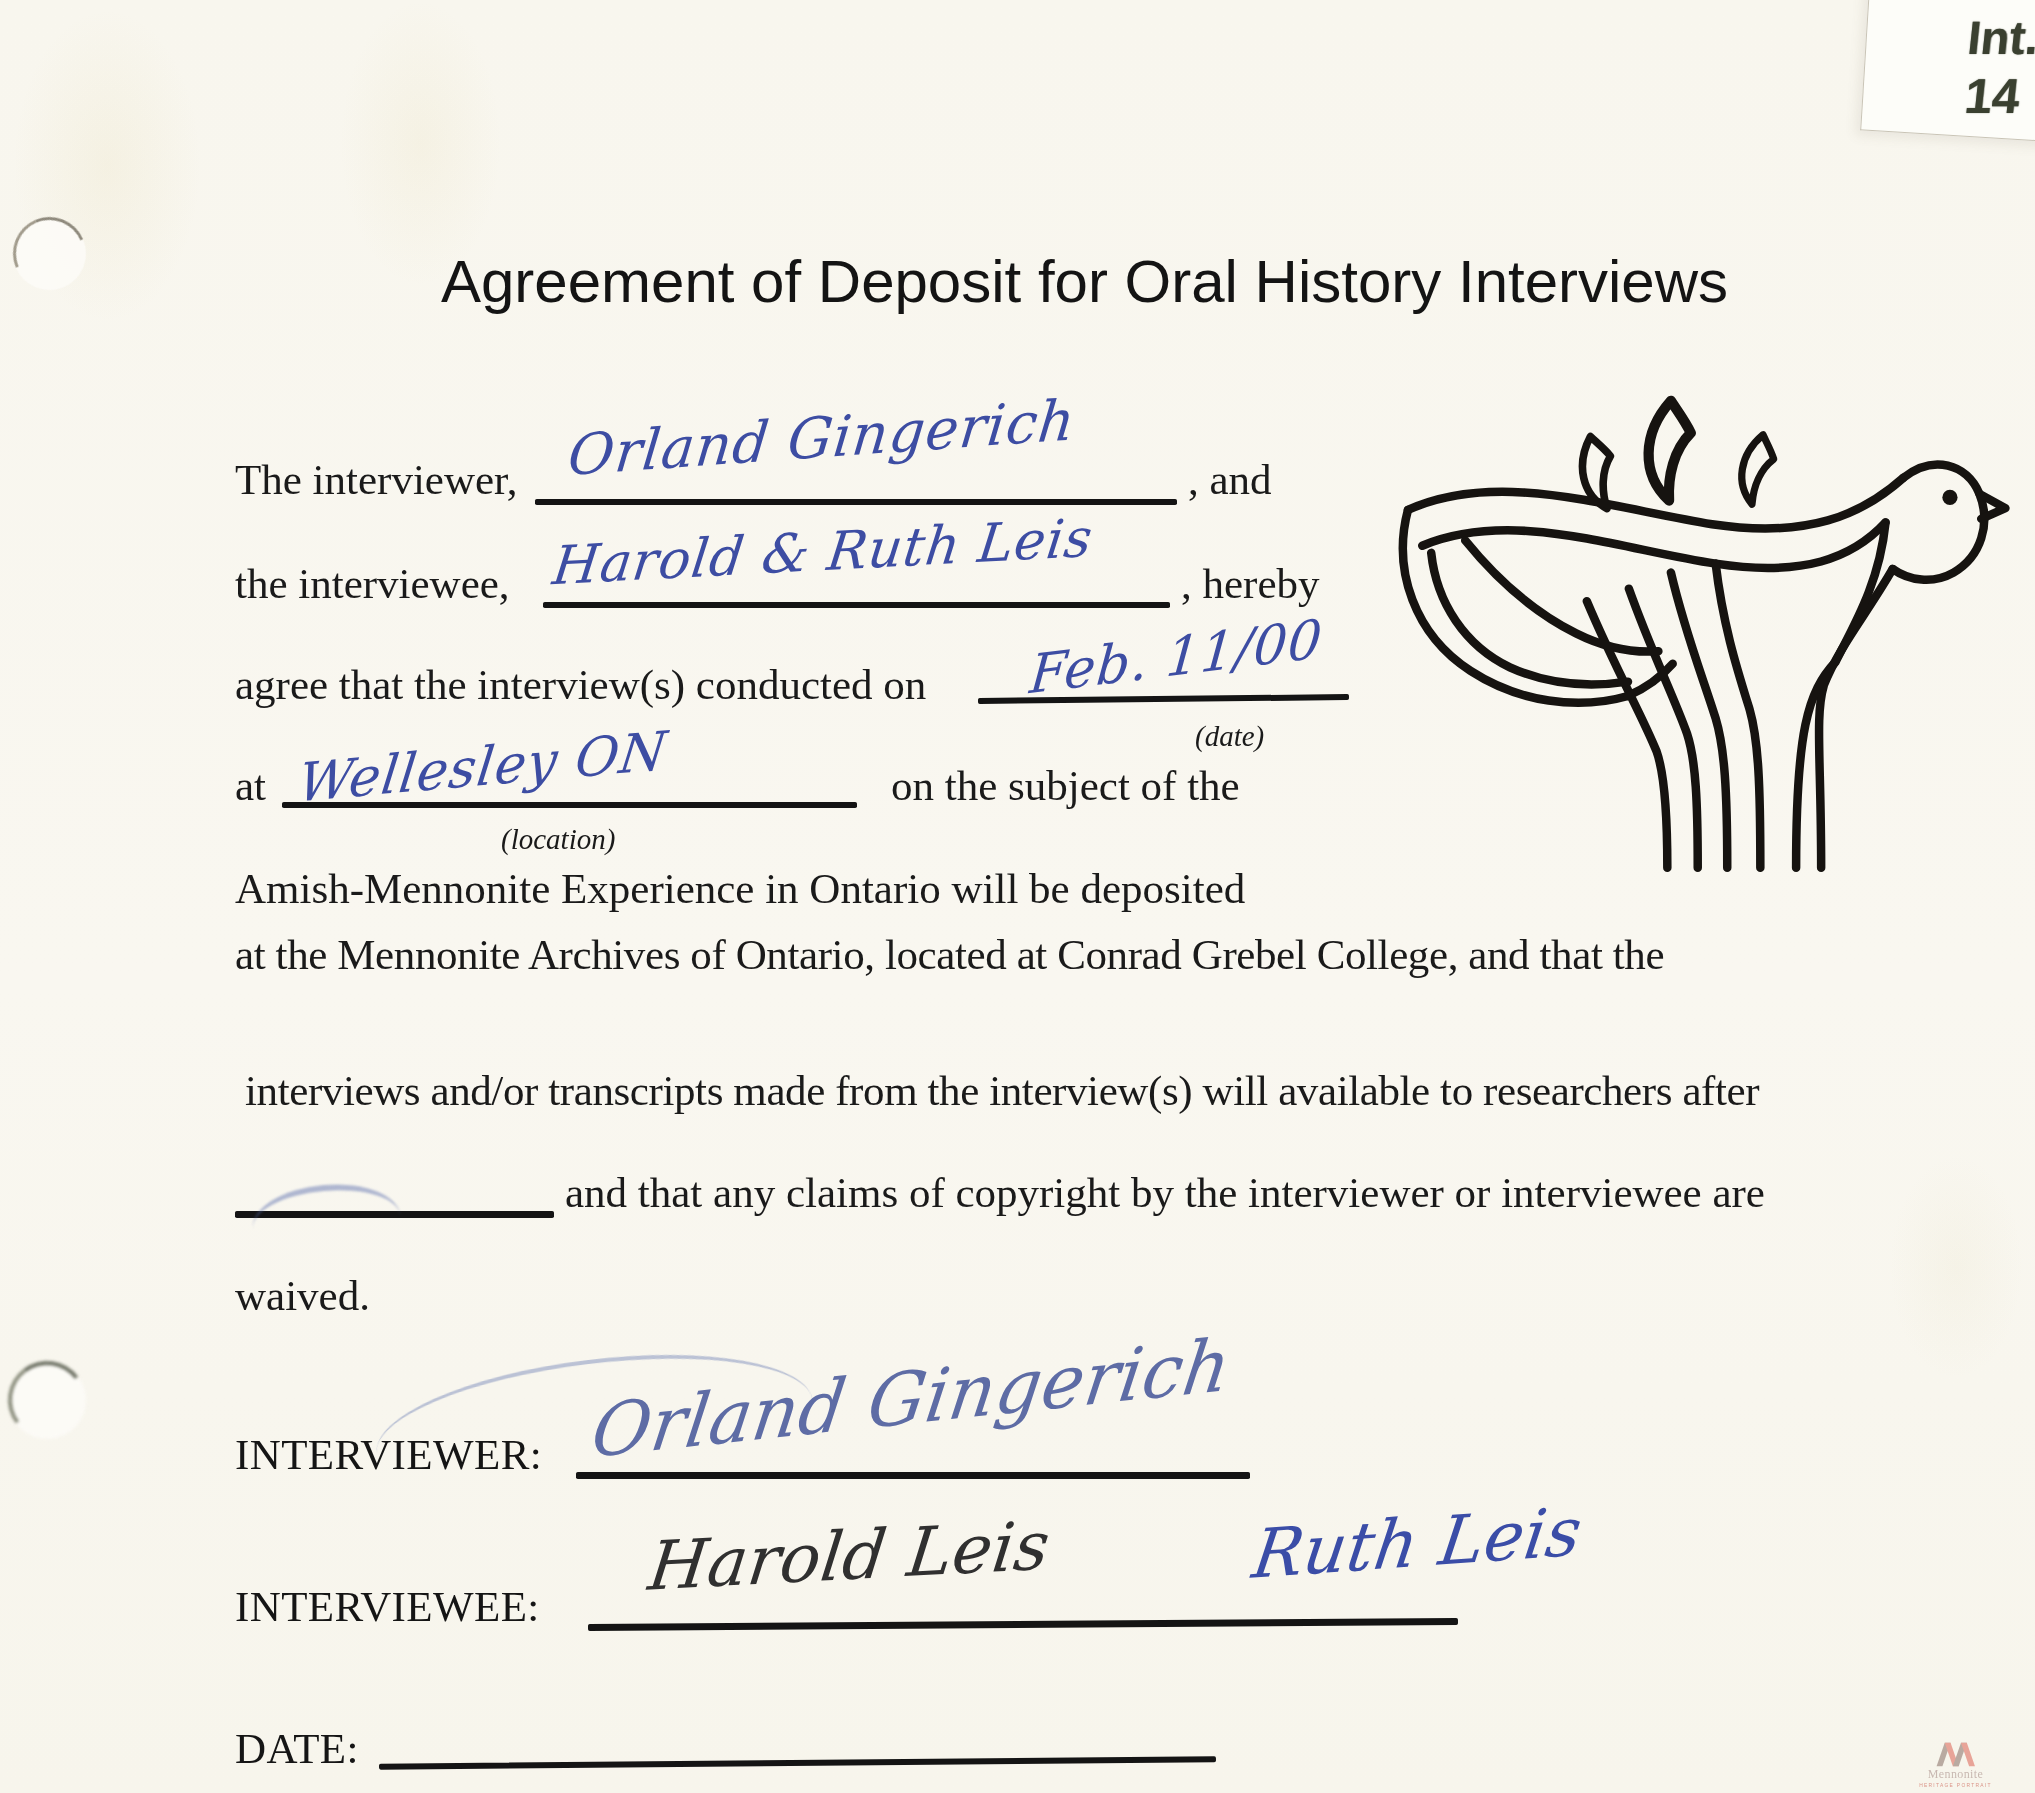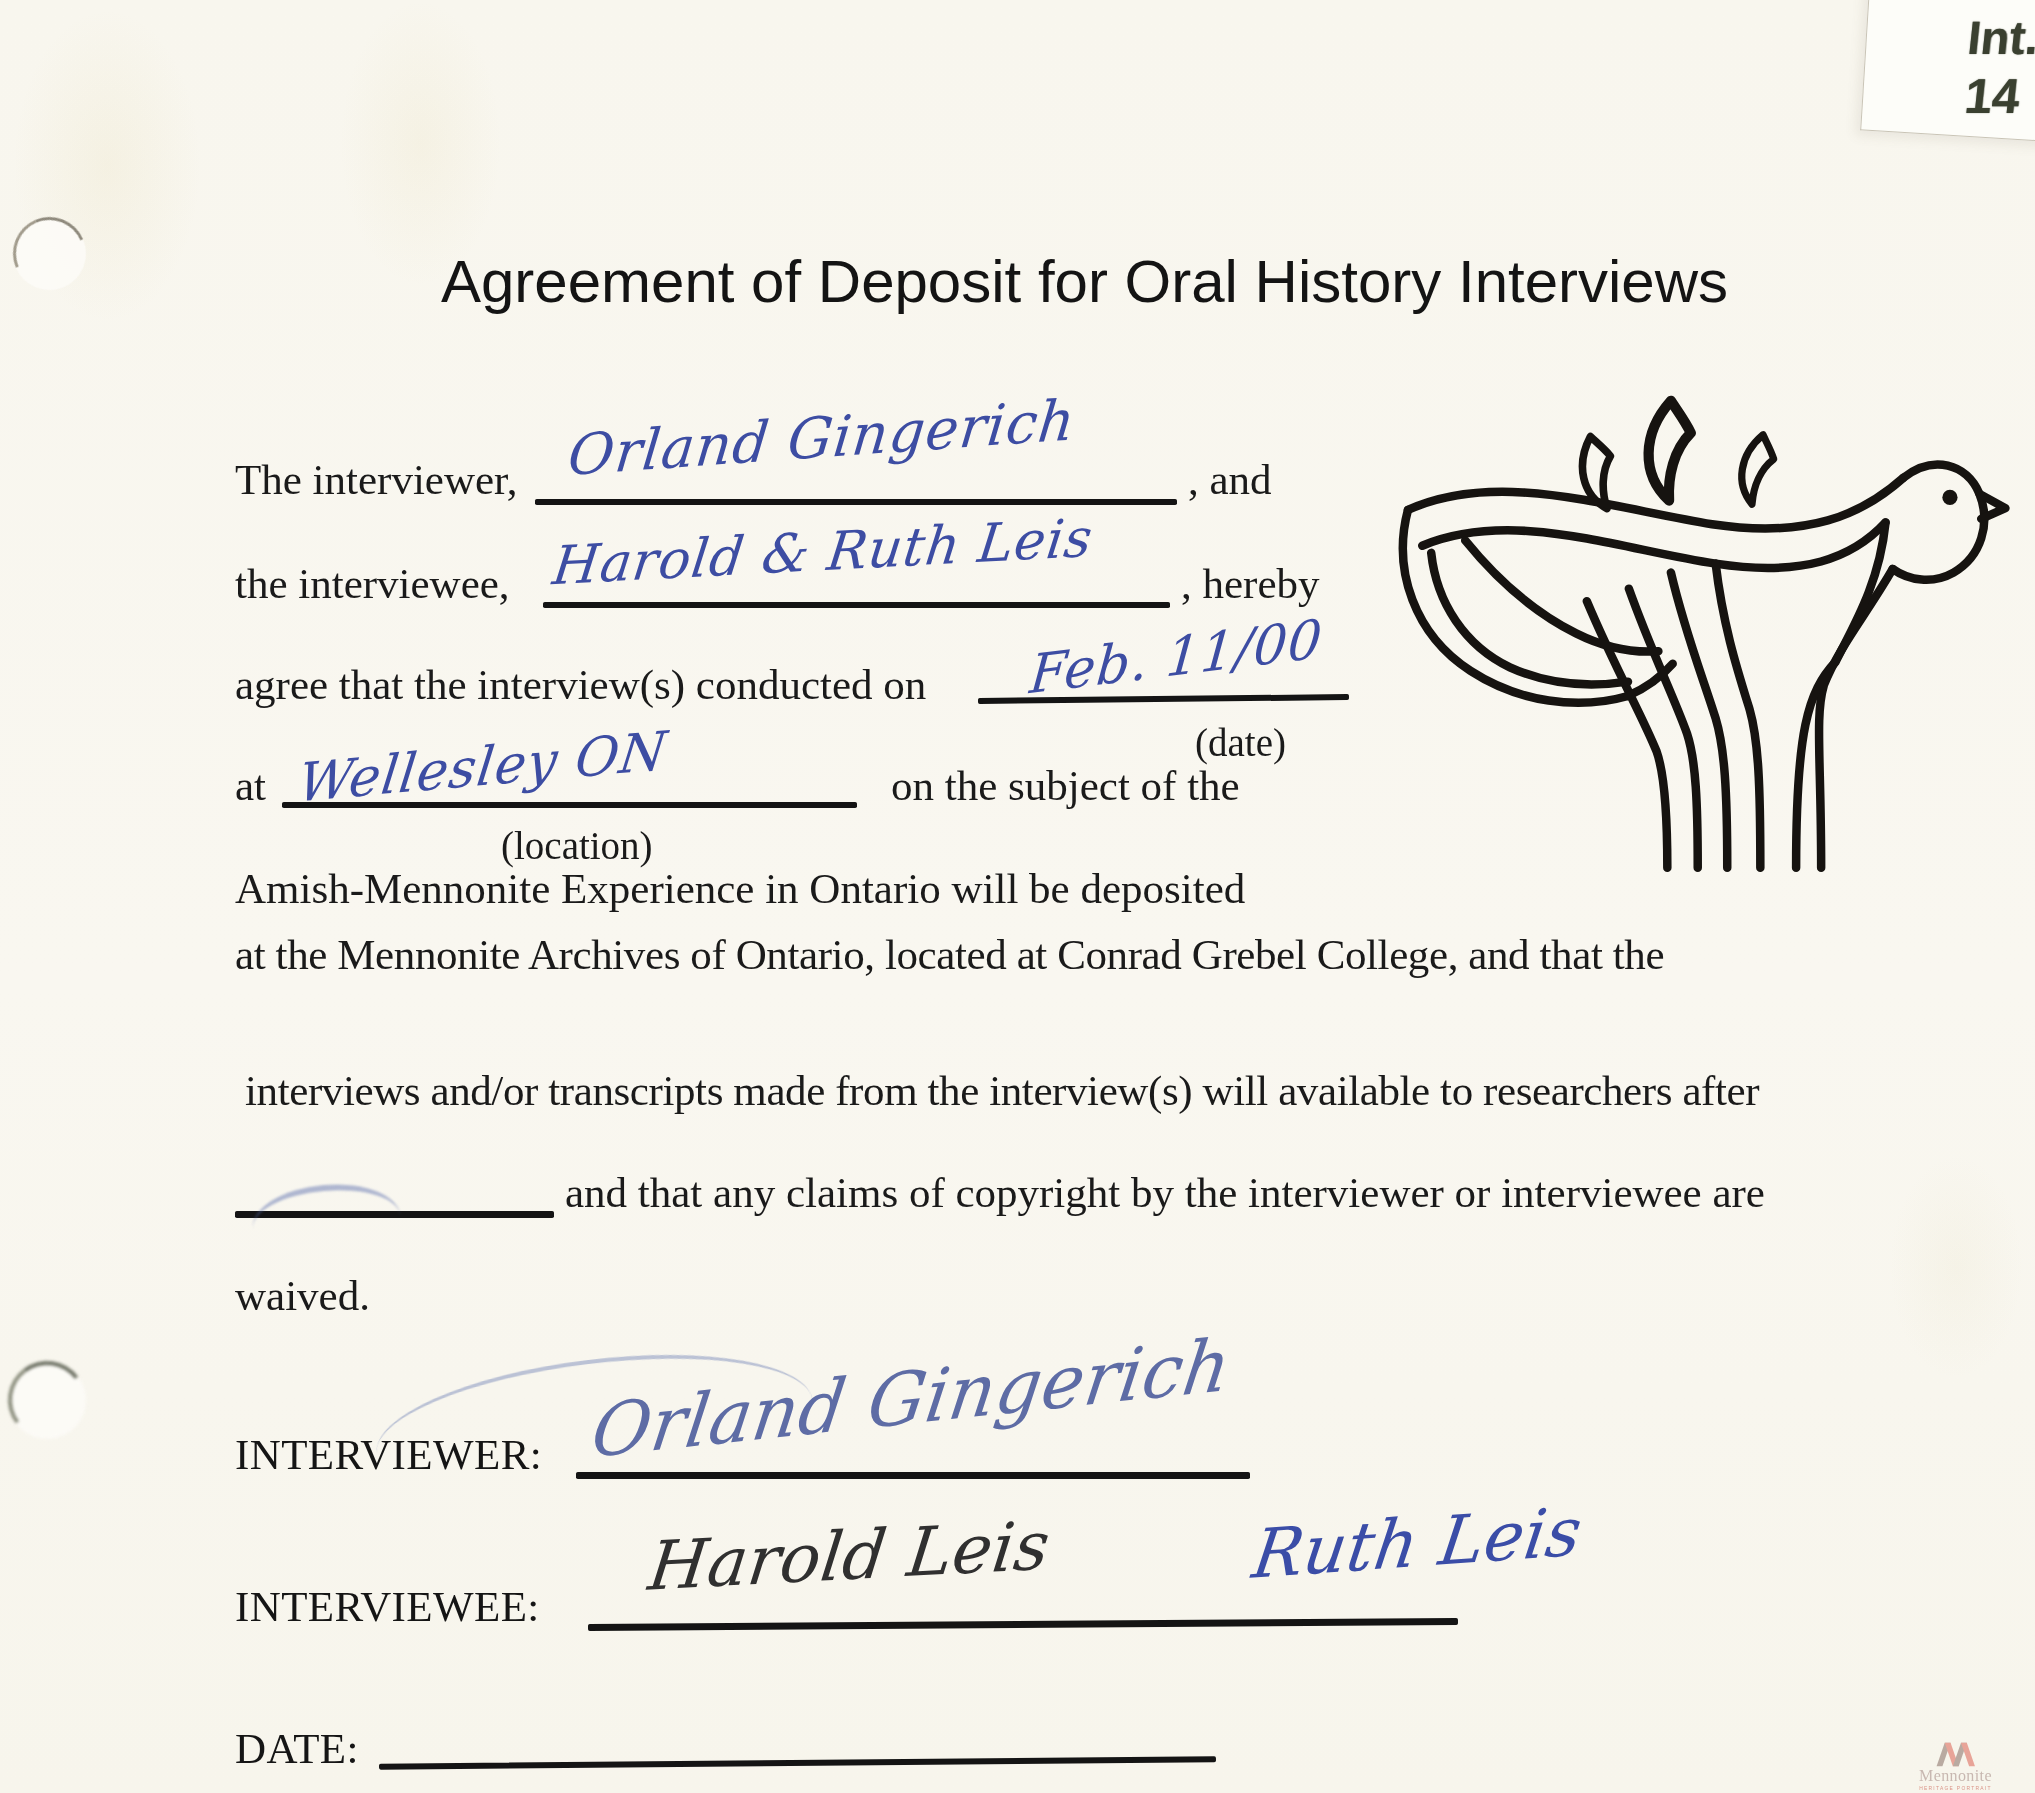--- a/index.html
+++ b/index.html
@@ -12,21 +12,21 @@
     color:#191919;
   }
   .abs { position:absolute; white-space:nowrap; }
   .title {
     left:134px; top:247px; width:1901px;
     text-align:center;
     font-family:"Liberation Sans", sans-serif;
     font-size:60px; font-weight:400; letter-spacing:0px; color:#141414;
   }
   .body-line { font-size:43px; line-height:1.05; color:#1a1a1a; }
-  .caption { font-size:39px; color:#1a1a1a; }
+  .caption { font-size:29px; font-style:italic; color:#1a1a1a; }
   .label { font-size:43px; letter-spacing:0.4px; color:#151515; }
   .rule { position:absolute; background:#141414; border-radius:1.8px; }
   .hand {
     position:absolute; white-space:nowrap;
     font-family:"DejaVu Serif", serif; font-style:italic;
     color:#2e3f9d;
   }
   .hand-field { font-size:53px; letter-spacing:0.9px; opacity:.92; }
   .sig { font-size:67px; letter-spacing:0.4px; opacity:.92; }
   .scribble {
@@ -67,21 +67,21 @@
     position:absolute;
     font-family:"Liberation Sans", sans-serif; font-weight:700;
     color:#3a4030;
     text-shadow:0 0 1.3px rgba(58,64,48,.7), 0.9px 0.4px 0 rgba(58,64,48,.35);
     transform:skewX(-6deg);
   }
   #marker-int { left:1968px; top:9.8px; font-size:47px; }
   #marker-num { left:1965px; top:68px; font-size:49px; }
   #watermark { position:absolute; left:1915px; top:1740px; width:81px; text-align:center; opacity:.95; }
   #watermark .brand {
-    font-family:"Liberation Serif", serif; font-size:16px; color:#c6b5ae;
+    font-family:"Liberation Serif", serif; font-size:12px; color:#c6b5ae;
     letter-spacing:0.4px; margin-top:-0.9px;
   }
   #watermark .tagline {
     font-family:"Liberation Sans", sans-serif; font-size:4.9px;
     letter-spacing:1.3px; color:#d98f83; margin-top:0.4px;
   }
   .blotch { position:absolute; border-radius:50%; pointer-events:none; }
   #blotch1 { left:13.4px; top:9px; width:188px; height:313px;
     background:radial-gradient(closest-side, rgba(212,192,118,.10), transparent); }
   #blotch2 { left:340px; top:0px; width:161px; height:286px;

